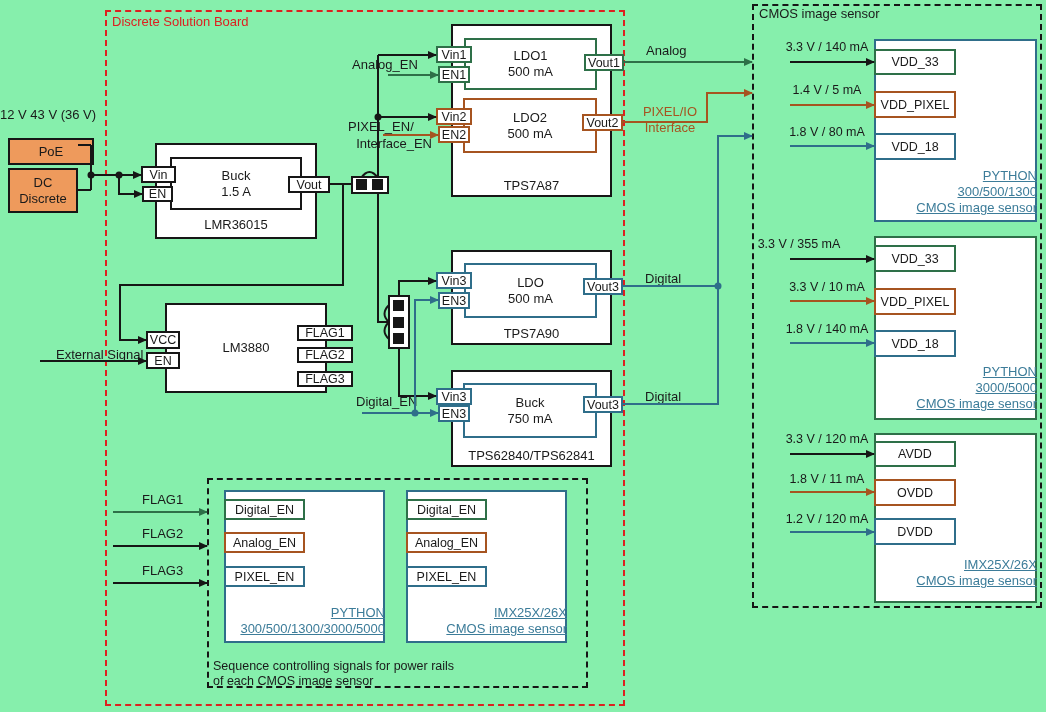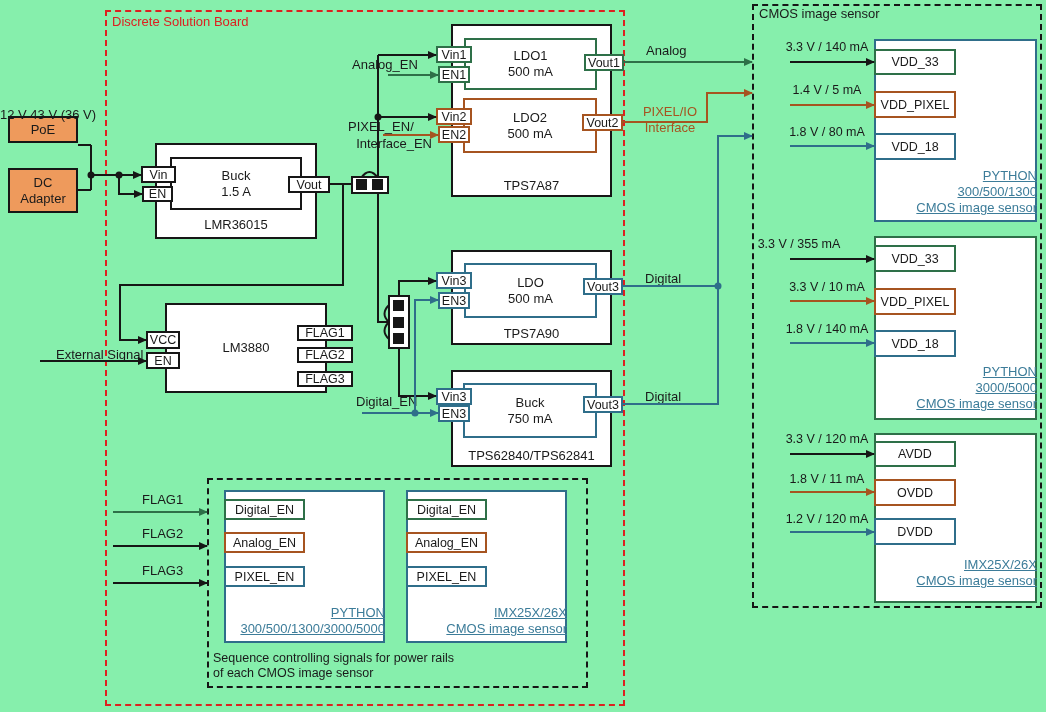--- a/index.html
+++ b/index.html
@@ -16,21 +16,21 @@
   .port{position:absolute;background:#fff;border:2px solid var(--black,#161616);box-sizing:border-box;z-index:4;
         display:flex;align-items:center;justify-content:center;font-size:12.5px;white-space:nowrap;}
   .obox{position:absolute;background:var(--orange-fill,#ee9a5c);border:2px solid #161616;box-sizing:border-box;z-index:3;
         display:flex;flex-direction:column;align-items:center;justify-content:center;font-size:13px;line-height:16px;}
   .lbl{position:absolute;font-size:13px;line-height:15px;white-space:nowrap;z-index:4;}
   .cent{text-align:center;white-space:normal;}
   .red-t{color:var(--red,#dd2020);}
   .brown-t{color:var(--brown,#a65420);}
   .bname{position:absolute;text-align:right;color:var(--teal-text,#3c7c99);font-size:13px;line-height:16px;z-index:3;text-decoration:underline;}
   .spec{position:absolute;font-size:12.5px;text-align:center;width:86px;z-index:4;white-space:nowrap;}
-  .cap{position:absolute;font-size:12.5px;line-height:15px;z-index:4;white-space:nowrap;}
+  .cap{position:absolute;font-size:12.5px;line-height:15px;z-index:4;white-space:nowrap;margin-top:8px;}
   svg.wires{position:absolute;left:0;top:0;z-index:5;pointer-events:none;}
   .wire{fill:none;stroke-width:2px;}
   .w-blk{stroke:var(--black,#161616);}
   .w-grn{stroke:var(--green,#2e7048);}
   .w-brn{stroke:var(--brown,#a65420);}
   .w-tel{stroke:var(--teal,#2f6e8a);}
   .f-blk{fill:var(--black,#161616);}
   .f-grn{fill:var(--green,#2e7048);}
   .f-brn{fill:var(--brown,#a65420);}
   .f-tel{fill:var(--teal,#2f6e8a);}
@@ -43,26 +43,26 @@
 
   <div class="dash red" style="left:105px;top:10px;width:520px;height:696px"></div>
   <div class="lbl red-t" style="left:112px;top:14px">Discrete Solution Board</div>
 
   <div class="dash" style="left:752px;top:4px;width:290px;height:604px"></div>
   <div class="lbl" style="left:759px;top:6px">CMOS image sensor</div>
 
   <div class="dash" style="left:207px;top:478px;width:381px;height:210px"></div>
 
   <div class="lbl" style="left:0px;top:107px">12 V 43 V (36 V)</div>
-  <div class="obox" style="left:8px;top:116px;width:70px;height:27px">
+  <div class="obox" style="left:8px;top:138px;width:86px;height:27px">
     <span>PoE</span>
   </div>
   <div class="obox" style="left:8px;top:168px;width:70px;height:45px">
     <span>DC</span>
-    <span>Adapter</span>
+    <span>Discrete</span>
   </div>
 
   <div class="blk-box" style="left:155px;top:143px;width:162px;height:96px"></div>
   <div class="mod" style="left:170px;top:157px;width:132px;height:53px">
     <span>Buck</span>
     <span>1.5 A</span>
   </div>
   <div class="lbl cent" style="left:155px;top:217px;width:162px">LMR36015</div>
   <div class="port" style="left:141px;top:166px;width:35px;height:17px">Vin</div>
   <div class="port" style="left:142px;top:186px;width:31px;height:16px">EN</div>

